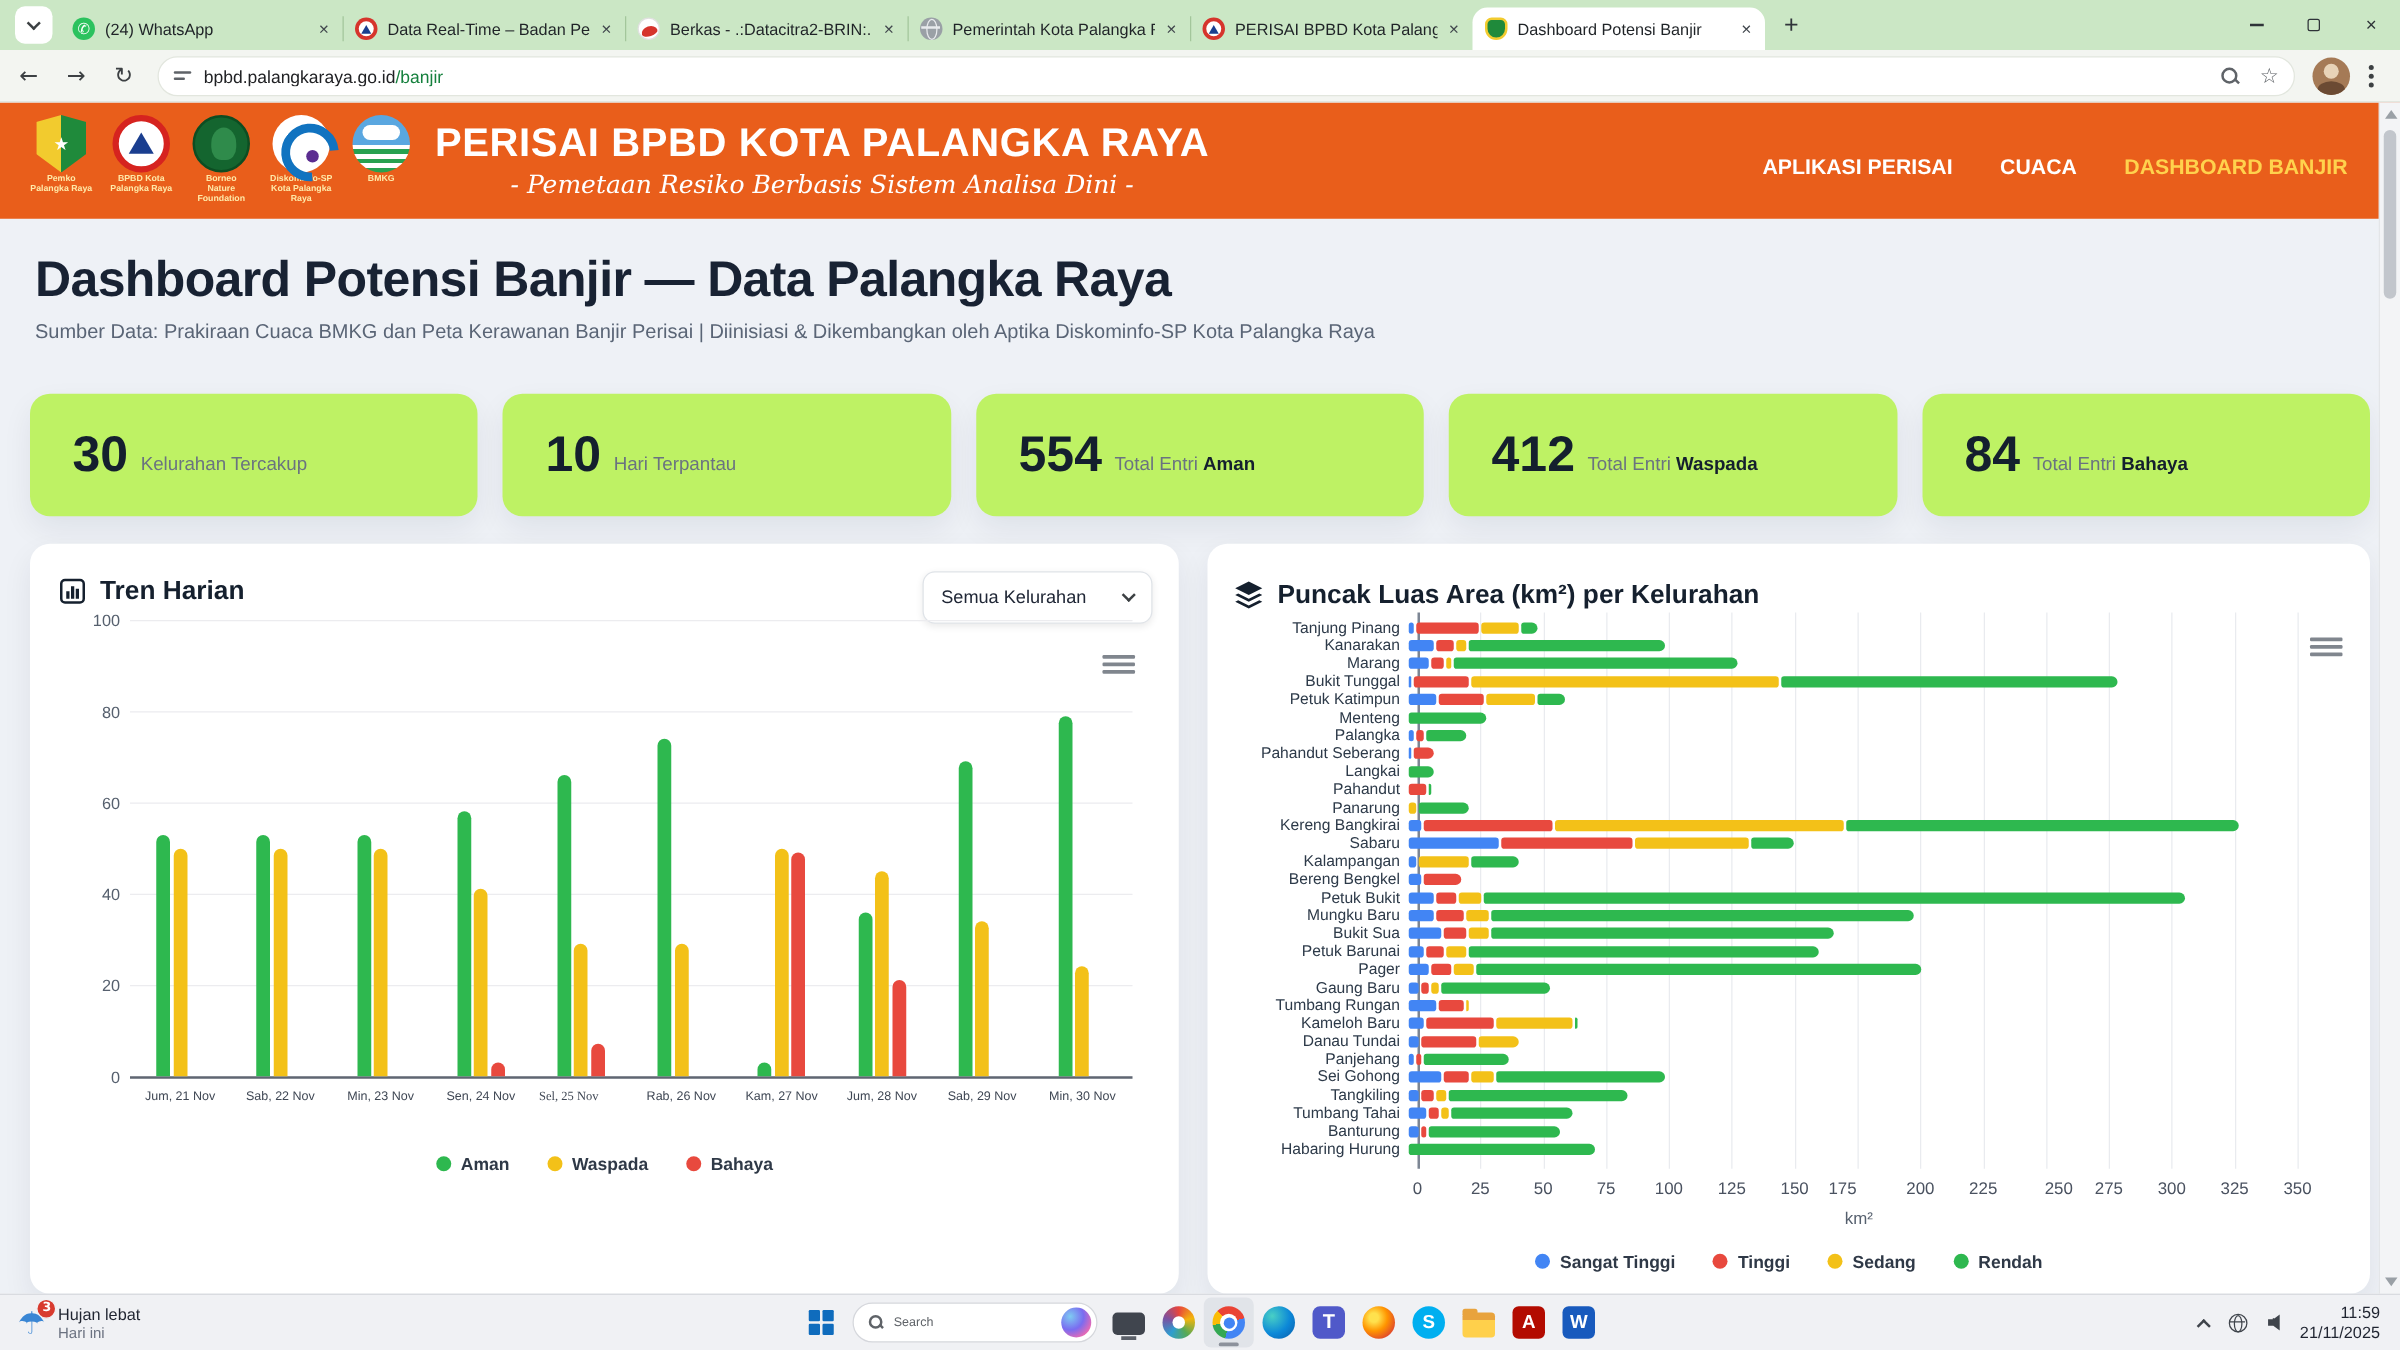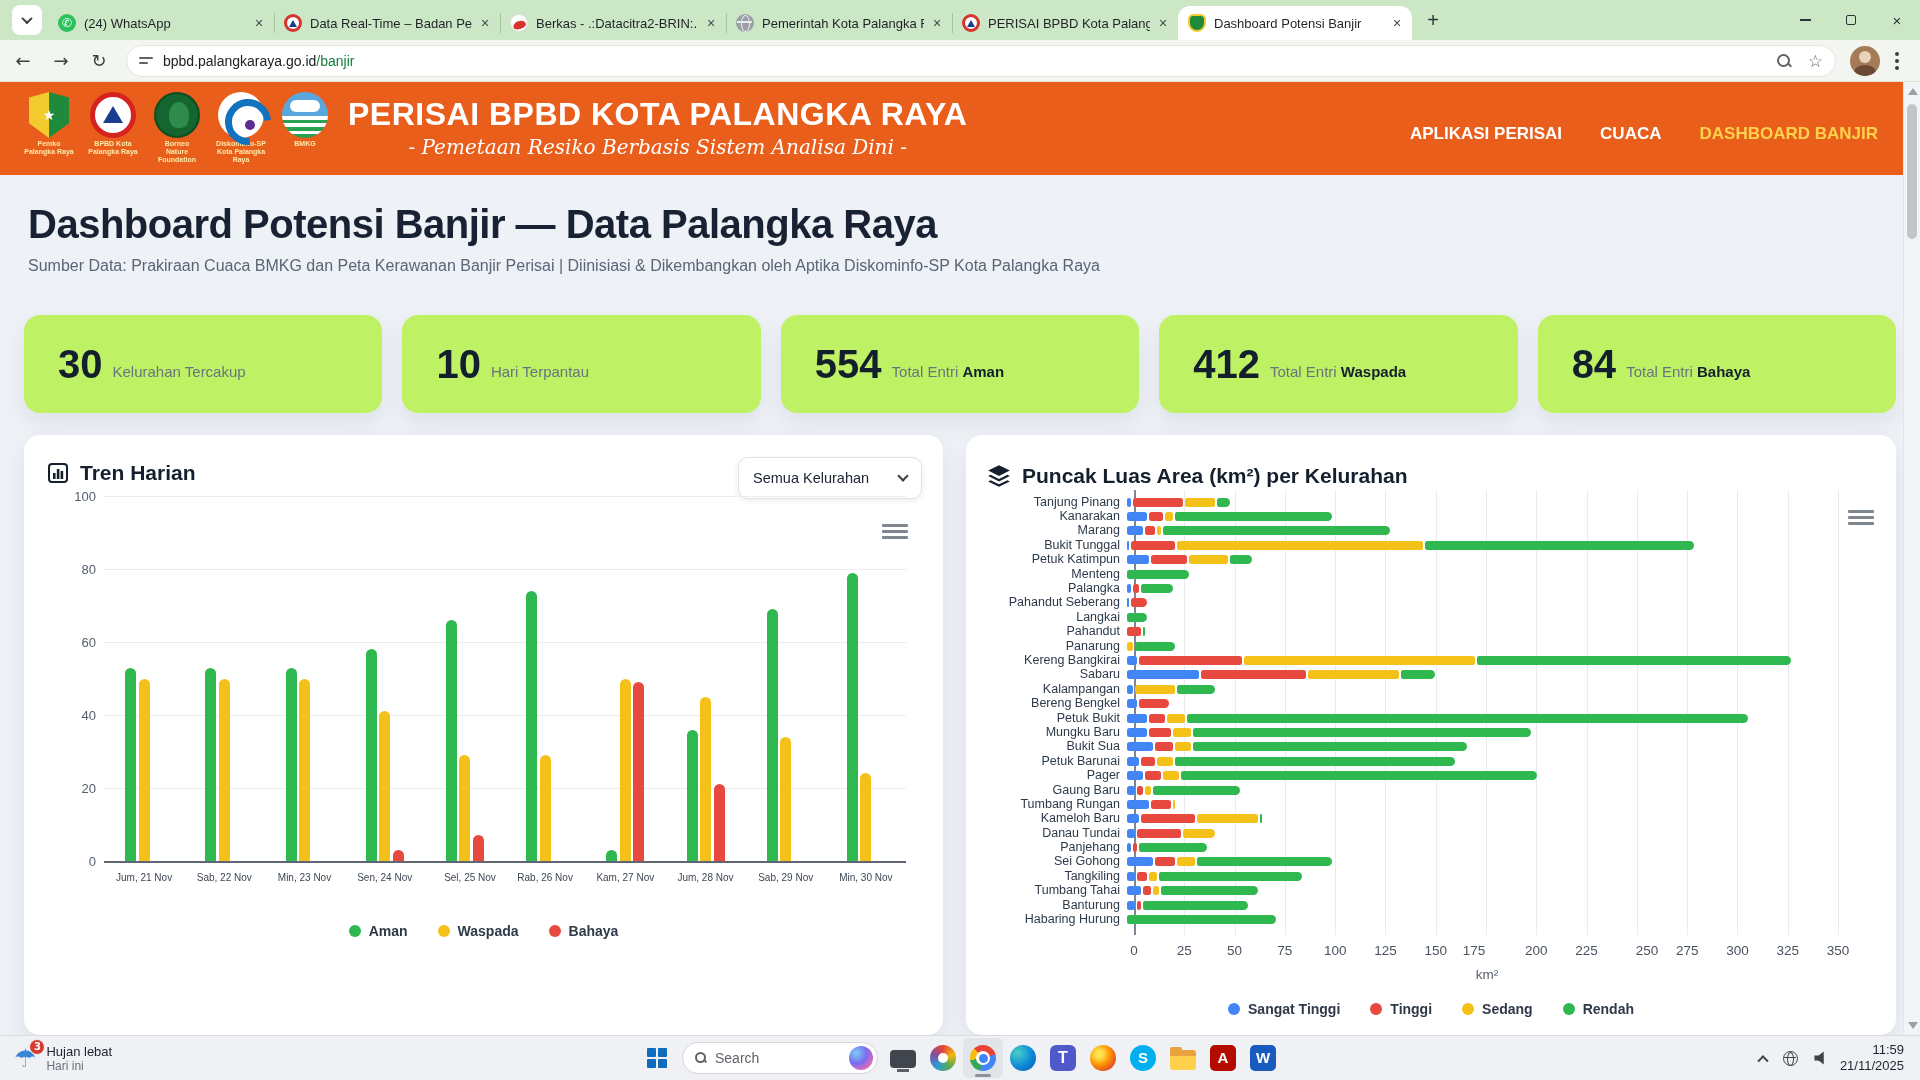--- a/index.html
+++ b/index.html
@@ -138,21 +138,21 @@
   .wl1 { font-size:13px; color:#1f2430; }
   .wl2 { font-size:12px; color:#6b7280; }
   .tb-center { position:absolute; left:50%; transform:translateX(-50%); display:flex; align-items:center; gap:5px; height:45px; }
   .startbtn { width:40px; height:40px; display:flex; align-items:center; justify-content:center; border-radius:6px; }
   .winlogo { width:20px; height:20px; display:grid; grid-template-columns:1fr 1fr; gap:2px; }
   .winlogo i { background:#0f6cbd; border-radius:1px; }
   .tb-search { width:196px; height:32px; border-radius:16px; background:#fff; border:1px solid #d5d7dc; display:flex; align-items:center; gap:8px; padding:0 4px 0 12px; }
   .mag { width:12px; height:12px; position:relative; flex:none; }
   .mag::before { content:''; position:absolute; left:0; top:0; width:7px; height:7px; border:2px solid #5f6368; border-radius:50%; }
   .mag::after { content:''; position:absolute; left:8px; top:8px; width:4px; height:2px; background:#5f6368; transform:rotate(45deg); }
-  .tb-search-label { font-size:14px; color:#5f6368; flex:1; }
+  .tb-search-label { font-size:10px; color:#5f6368; flex:1; }
   .copilot { width:24px; height:24px; border-radius:50%; background:radial-gradient(circle at 30% 30%,#7ecbf2,#7a6cf0 45%,#f06ab0 80%); flex:none; }
   .app { width:40px; height:40px; display:flex; align-items:center; justify-content:center; border-radius:6px; position:relative; }
   .app.active-app { background:#e1e4e9; }
   .app.active-app::after { content:''; position:absolute; bottom:1px; left:12px; width:16px; height:3px; border-radius:2px; background:#8d929c; }
   .ic { width:26px; height:26px; position:relative; }
   .ic-desktop { background:#40454e; border-radius:4px; height:18px; margin-top:2px; }
   .ic-desktop::after { content:''; position:absolute; left:7px; top:19px; width:12px; height:3px; background:#5b6069; }
   .ic-photos { border-radius:50%; background:conic-gradient(#e8453c,#f2b50d,#57a956,#2d9ed0,#7b51a1,#e8453c); }
   .ic-photos::after { content:''; position:absolute; left:8px; top:8px; width:10px; height:10px; border-radius:50%; background:#fff; }
   .ic-chrome { border-radius:50%; background:conic-gradient(from -45deg,#ea4335 0 33%,#4285f4 33% 66%,#34a853 66% 85%,#fbbc05 85%); }
@@ -370,21 +370,21 @@
           <div class="lc-bar" style="left: 181.5px; height: 193.45px; background: rgb(46, 184, 79);"></div>
           <div class="lc-bar" style="left: 195px; height: 182.5px; background: rgb(243, 193, 24);"></div>
           <div class="lc-xlab" style="left: 200.5px;">Min, 23 Nov</div>
           <div class="lc-bar" style="left: 261.7px; height: 211.7px; background: rgb(46, 184, 79);"></div>
           <div class="lc-bar" style="left: 275.2px; height: 149.65px; background: rgb(243, 193, 24);"></div>
           <div class="lc-bar" style="left: 288.7px; height: 10.95px; background: rgb(232, 73, 62);"></div>
           <div class="lc-xlab" style="left: 280.7px;">Sen, 24 Nov</div>
           <div class="lc-bar" style="left: 341.9px; height: 240.9px; background: rgb(46, 184, 79);"></div>
           <div class="lc-bar" style="left: 355.4px; height: 105.85px; background: rgb(243, 193, 24);"></div>
           <div class="lc-bar" style="left: 368.9px; height: 25.55px; background: rgb(232, 73, 62);"></div>
-          <div class="lc-xlab" style="left: 366px;">Sel, 25 Nov</div>
+          <div class="lc-xlab" style="left: 351px; font-family: Liberation Serif, serif;">Sel, 25 Nov</div>
           <div class="lc-bar" style="left: 422.1px; height: 270.1px; background: rgb(46, 184, 79);"></div>
           <div class="lc-bar" style="left: 435.6px; height: 105.85px; background: rgb(243, 193, 24);"></div>
           <div class="lc-xlab" style="left: 441.1px;">Rab, 26 Nov</div>
           <div class="lc-bar" style="left: 502.3px; height: 10.95px; background: rgb(46, 184, 79);"></div>
           <div class="lc-bar" style="left: 515.8px; height: 182.5px; background: rgb(243, 193, 24);"></div>
           <div class="lc-bar" style="left: 529.3px; height: 178.85px; background: rgb(232, 73, 62);"></div>
           <div class="lc-xlab" style="left: 521.3px;">Kam, 27 Nov</div>
           <div class="lc-bar" style="left: 582.5px; height: 131.4px; background: rgb(46, 184, 79);"></div>
           <div class="lc-bar" style="left: 596px; height: 164.25px; background: rgb(243, 193, 24);"></div>
           <div class="lc-bar" style="left: 609.5px; height: 76.65px; background: rgb(232, 73, 62);"></div>

